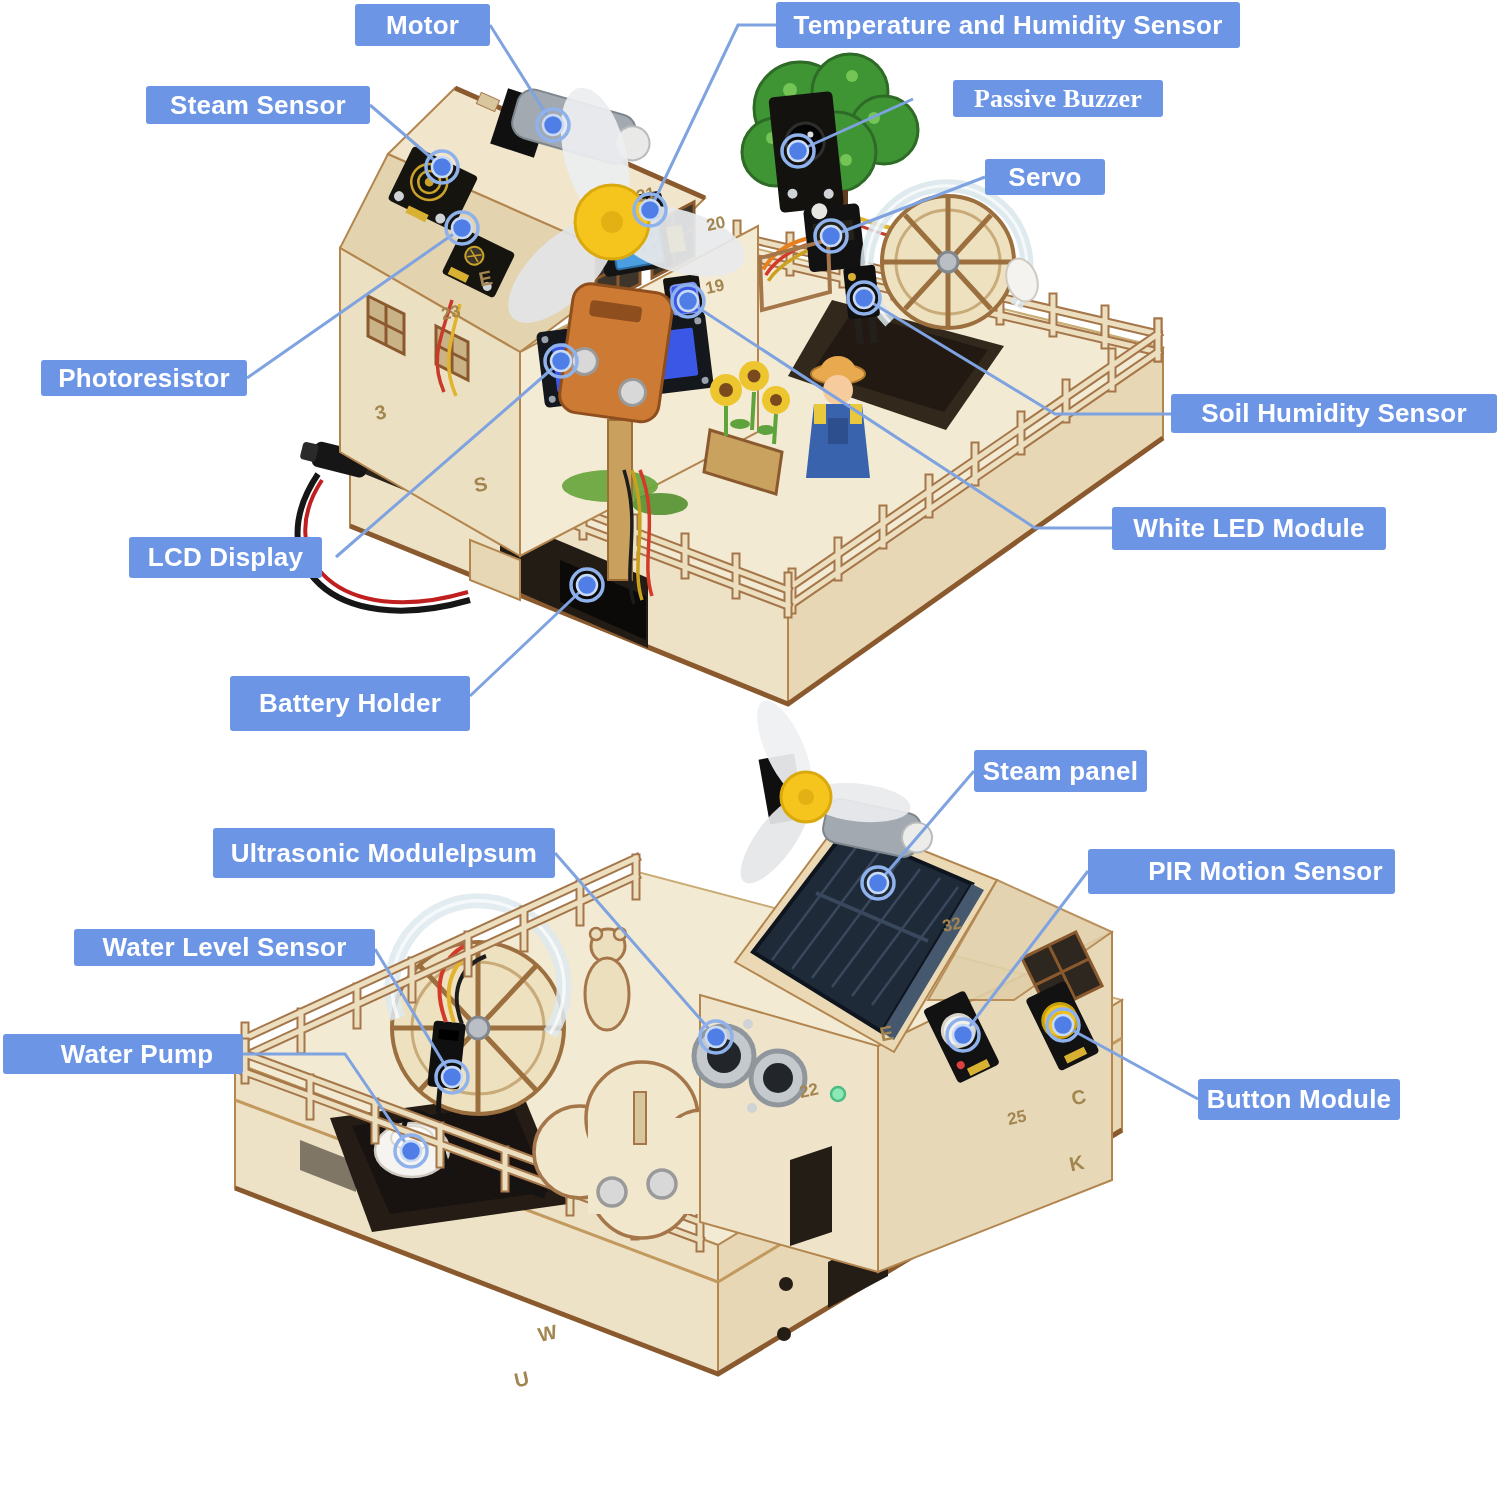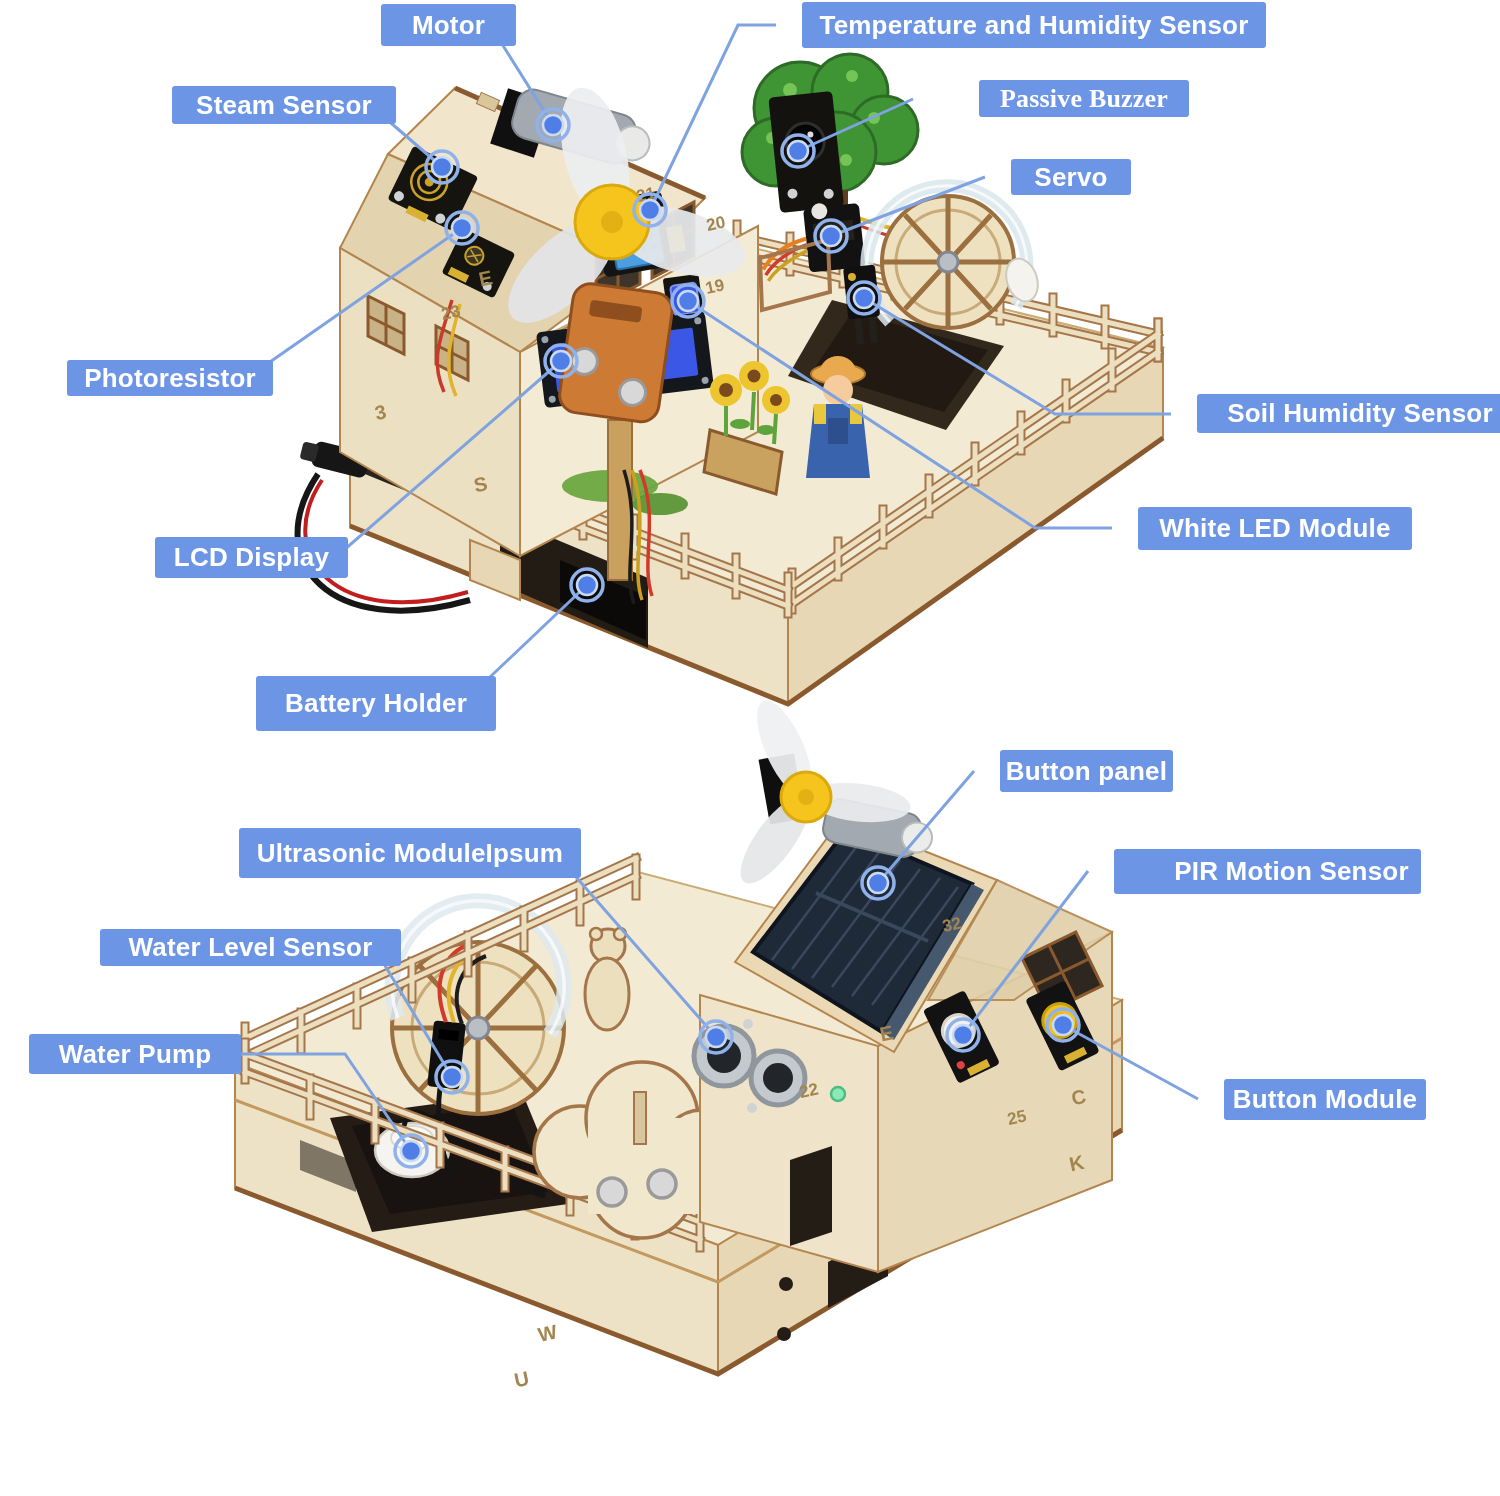--- a/index.html
+++ b/index.html
@@ -2,21 +2,21 @@
 <html style="--label-bg: #6d95e6; --label-text: #ffffff; --leader: #7fa3e0; --dot: #4f7fe6; --dot-ring: #8fb2ec;"><head>
 <meta charset="utf-8">
 <style>
   html,body{margin:0;padding:0;background:#fff;}
   .stage{position:relative;width:1500px;height:1496px;background:#fff;overflow:hidden;
          font-family:"Liberation Sans","DejaVu Sans",sans-serif;}
   .stage svg{position:absolute;left:0;top:0;}
   #labels .label{position:absolute;display:flex;align-items:center;justify-content:center;
     background:var(--label-bg,#6d95e6);color:var(--label-text,#fff);
     font-weight:bold;font-size:26px;letter-spacing:.2px;white-space:nowrap;
-    border-radius:3px;z-index:3;margin-left:26px;}
+    border-radius:3px;z-index:3;}
   .leader{fill:none;stroke:var(--leader,#7fa3e0);stroke-width:3;}
   .dot-ring{fill:none;stroke:var(--dot-ring,#8fb2ec);stroke-width:3.5;}
   .dot-core{fill:var(--dot,#4f7fe6);stroke:#c9daf6;stroke-width:2.5;}
   .mark{fill:#a2854f;font-weight:bold;font-family:"Liberation Sans",sans-serif;}
 </style>
 </head>
 <body>
 
 <div class="stage">
 
@@ -462,21 +462,21 @@
       <div class="label" style="left: 355px; top: 4px; width: 135px; height: 42px;">Motor</div>
       <div class="label" style="left: 776px; top: 2px; width: 464px; height: 46px;">Temperature and Humidity Sensor</div>
       <div class="label" style="left: 146px; top: 86px; width: 224px; height: 38px;">Steam Sensor</div>
       <div class="label" style="left: 953px; top: 80px; width: 210px; height: 37px; font-family: Liberation Serif, serif;">Passive Buzzer</div>
       <div class="label" style="left: 985px; top: 159px; width: 120px; height: 36px;">Servo</div>
       <div class="label" style="left: 41px; top: 360px; width: 206px; height: 36px;">Photoresistor</div>
       <div class="label" style="left: 1171px; top: 394px; width: 326px; height: 39px;">Soil Humidity Sensor</div>
       <div class="label" style="left: 1112px; top: 507px; width: 274px; height: 43px;">White LED Module</div>
       <div class="label" style="left: 129px; top: 537px; width: 193px; height: 41px;">LCD Display</div>
       <div class="label" style="left: 230px; top: 676px; width: 240px; height: 55px;">Battery Holder</div>
-      <div class="label" style="left: 974px; top: 750px; width: 173px; height: 42px;">Button panel</div>
+      <div class="label" style="left: 974px; top: 750px; width: 173px; height: 42px;">Steam panel</div>
       <div class="label" style="left: 213px; top: 828px; width: 342px; height: 50px;">Ultrasonic ModuleIpsum</div>
       <div class="label" style="left: 1088px; top: 849px; width: 259px; height: 45px; padding-left: 48px;">PIR Motion Sensor</div>
       <div class="label" style="left: 1198px; top: 1079px; width: 202px; height: 41px;">Button Module</div>
       <div class="label" style="left: 74px; top: 929px; width: 301px; height: 37px;">Water Level Sensor</div>
-      <div class="label" style="left: 3px; top: 1034px; width: 212px; height: 40px;">Water Pump</div>
+      <div class="label" style="left: 3px; top: 1034px; width: 212px; height: 40px; padding-left: 28px;">Water Pump</div>
     </div>
 
 </div>
 
 </body></html>

